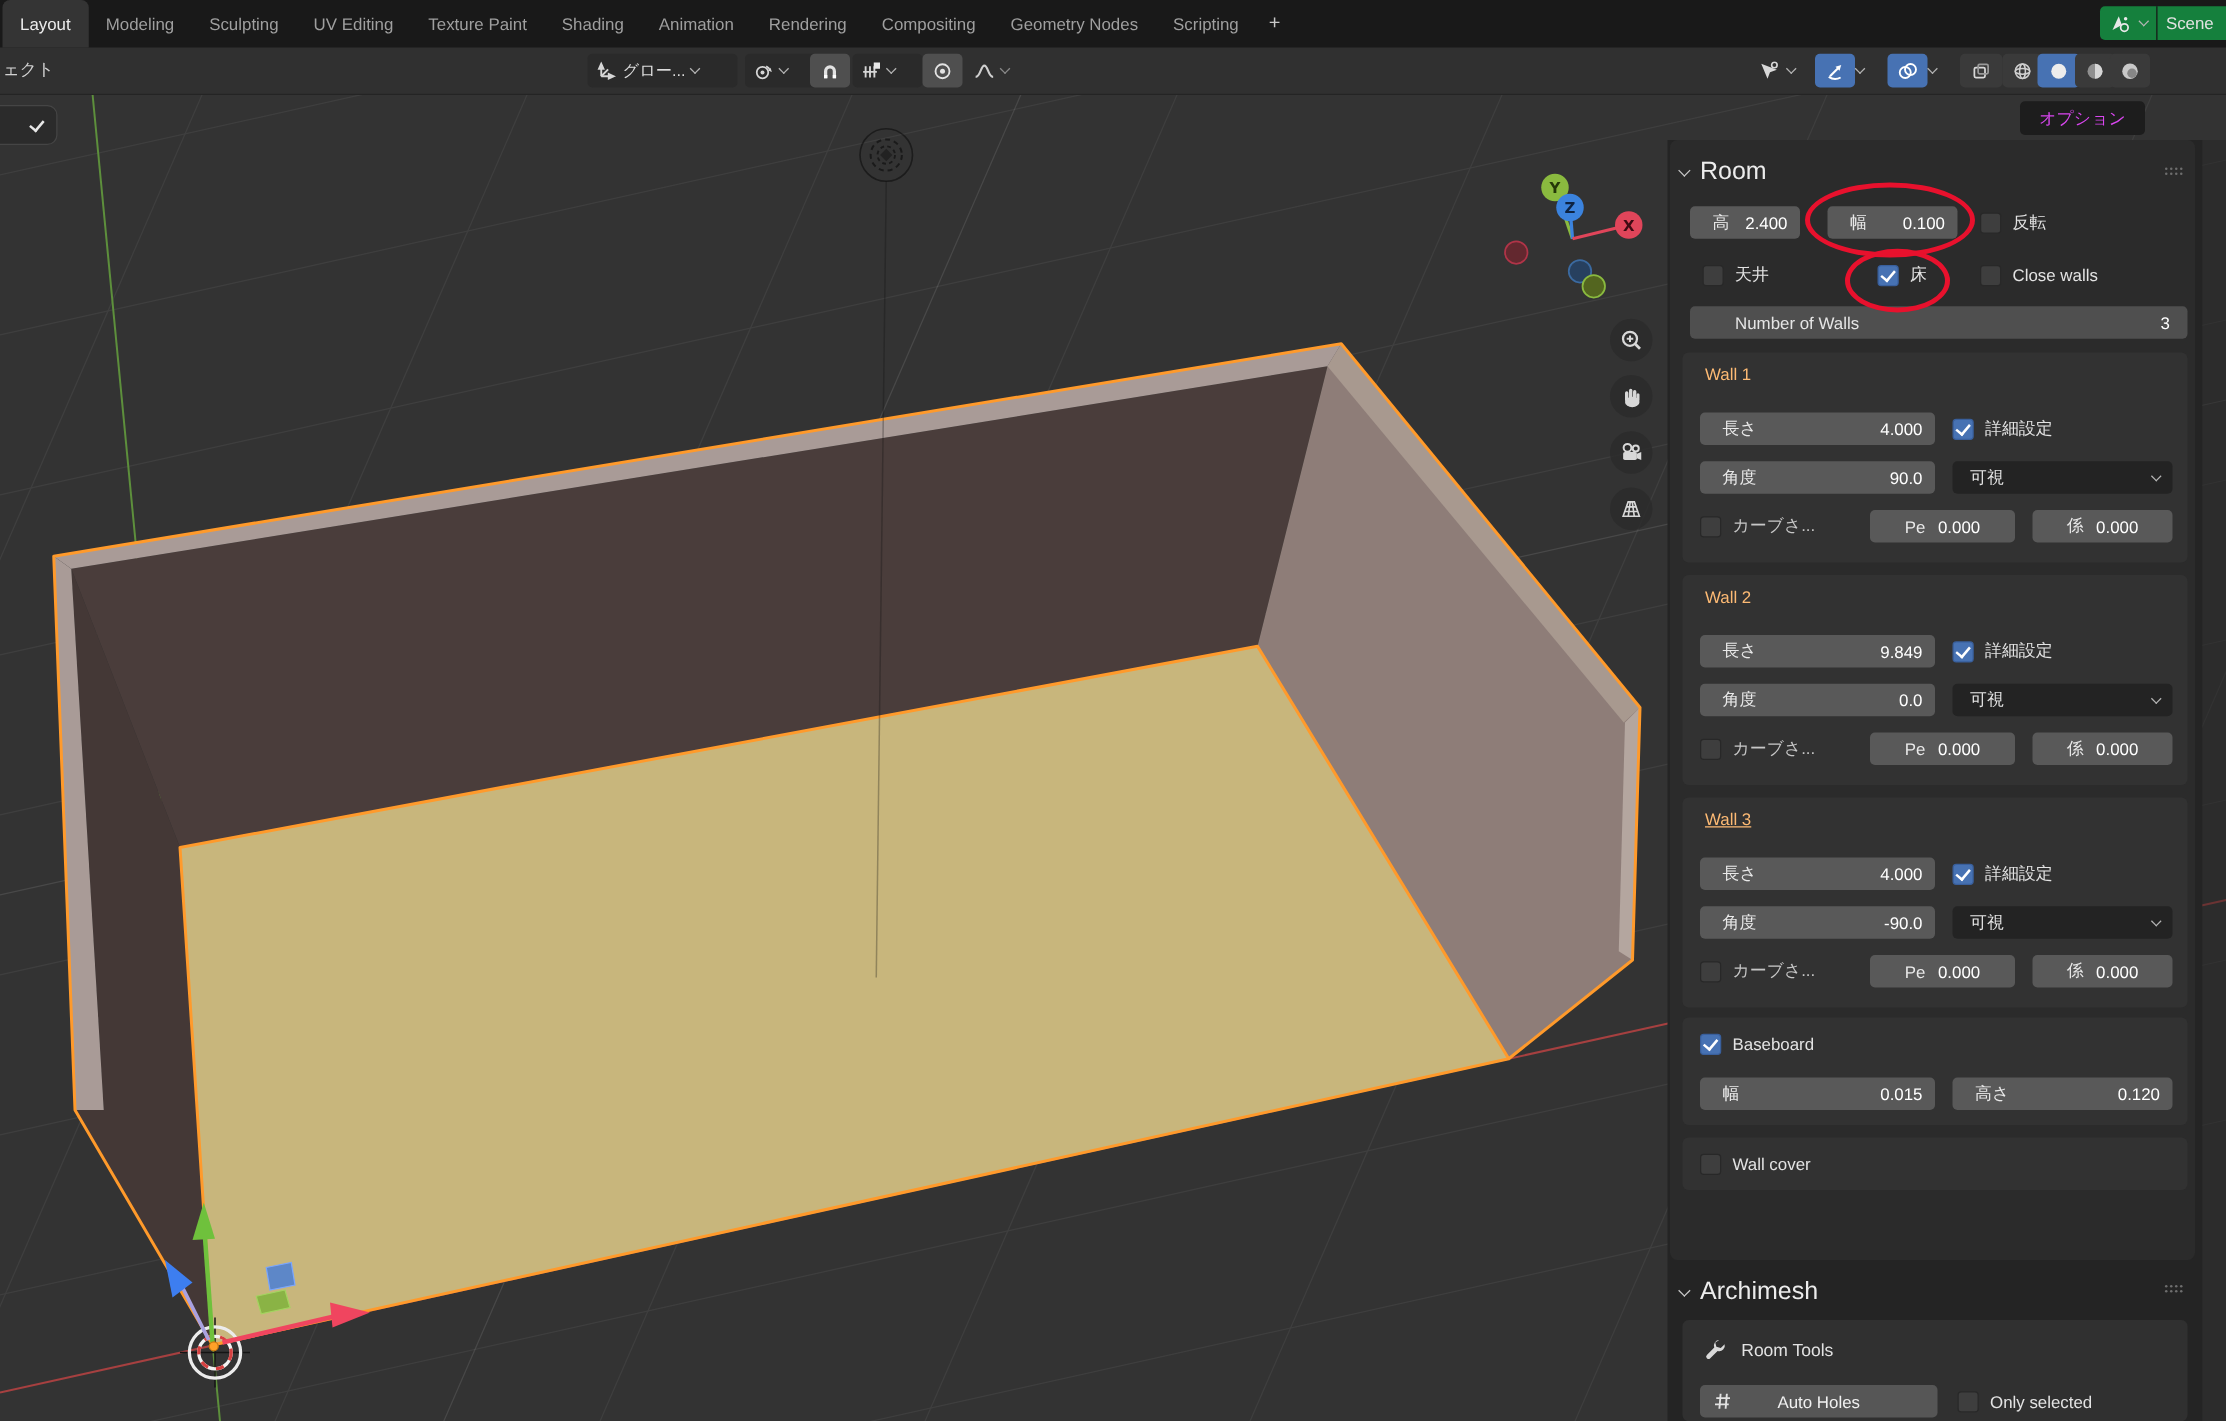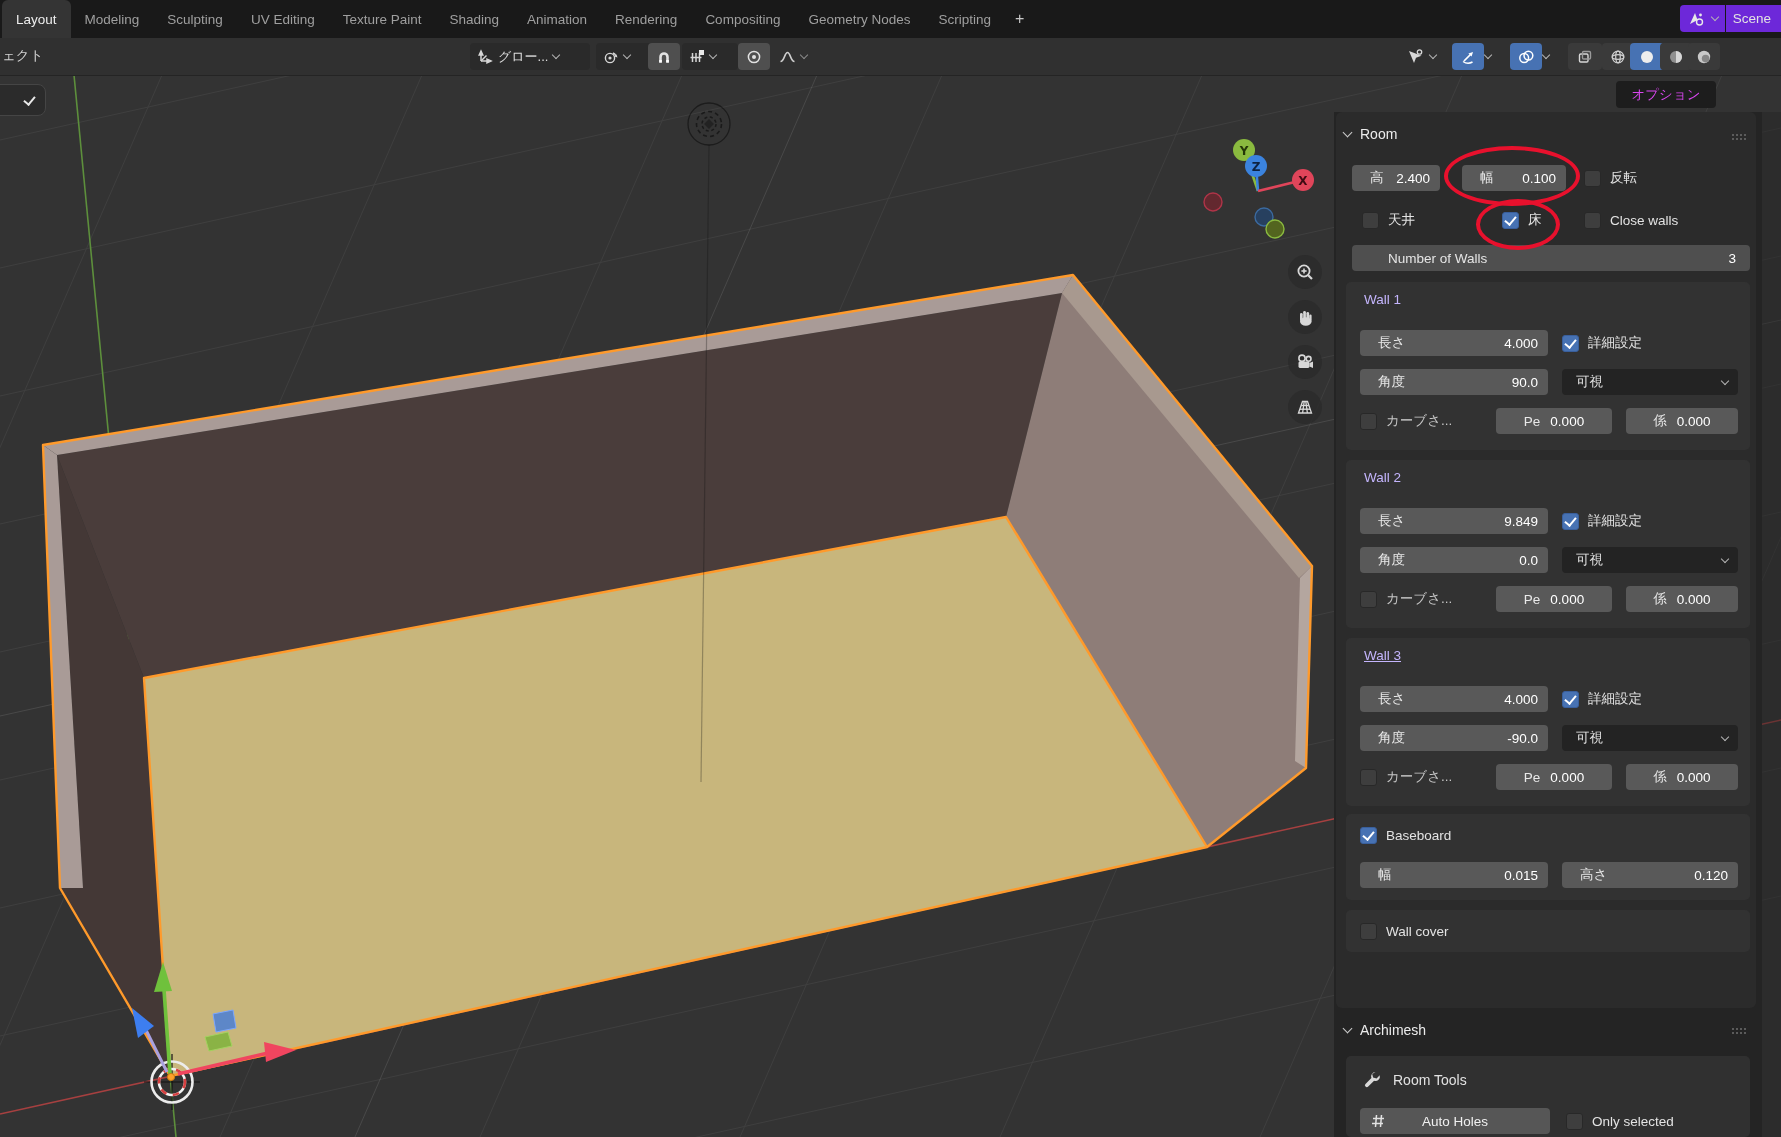--- a/index.html
+++ b/index.html
@@ -4,55 +4,55 @@
 <style>
   html,body{margin:0;padding:0;background:#111;}
   #app{position:relative;width:1781px;height:1137px;overflow:hidden;background:#333;
        font-family:"Liberation Sans","DejaVu Sans",sans-serif;-webkit-font-smoothing:antialiased;}
   
   .topbar{position:absolute;left:0;top:0;width:1781px;height:38px;background:#191919;display:flex;align-items:stretch;z-index:30;}
   .tabs{display:flex;align-items:stretch;padding-left:2px;}
   .tab{display:flex;align-items:center;padding:0 14px;font-size:13.5px;color:#9f9f9f;white-space:nowrap;cursor:default;}
   .tab.active{background:#343434;color:#ededed;border-radius:6px 6px 0 0;}
   .tab.add{color:#c8c8c8;font-size:16px;padding:0 10px;}
-  .scenechip{position:absolute;right:0;top:5px;height:27px;background:#6d28d9;border-radius:4px 0 0 4px;
+  .scenechip{position:absolute;right:0;top:5px;height:27px;background:#15803d;border-radius:4px 0 0 4px;
              display:flex;align-items:center;padding:0 10px 0 8px;color:#e2e2e2;font-size:13.5px;gap:7px;}
   .chipsep{width:1px;height:27px;background:#161616;}
   
   .vhead{position:absolute;left:0;top:38px;width:1781px;height:37px;background:#303030;border-bottom:1px solid #242424;z-index:29;}
   .modetxt{position:absolute;left:2px;top:9px;font-size:13.5px;color:#d2d2d2;}
   .hbtn{position:absolute;top:5px;height:27px;background:#2a2a2a;border-radius:4px;display:flex;align-items:center;gap:5px;padding:0 7px;color:#dddddd;font-size:13px;}
   .hbtn.on{background:#4f4f4f;}
   .hbtn.blue{background:#4772b3;}
   .chev{display:inline-block;width:6px;height:6px;border-right:1.6px solid #b4b4b4;border-bottom:1.6px solid #b4b4b4;transform:rotate(45deg);margin-top:-3px;}
   .chev.sm{width:5px;height:5px;}
   
   .toolchk{position:absolute;left:-10px;top:84px;width:42px;height:30px;background:#2b2b2b;border:1px solid #454545;border-radius:8px;z-index:20;display:flex;align-items:center;justify-content:flex-end;padding-right:12px;}
   .optbtn{position:absolute;left:1616px;top:81px;width:100px;height:27px;background:#1d1d1d;border-radius:4px;color:#d946ef;font-size:13.5px;display:flex;align-items:center;justify-content:center;z-index:20;}
   .navbtn{position:absolute;left:1288px;width:34px;height:34px;border-radius:50%;background:rgba(42,42,42,0.78);display:flex;align-items:center;justify-content:center;z-index:20;}
   
   .region{position:absolute;left:1334px;top:112px;width:428px;height:1025px;background:#242424;z-index:21;}
   .gutter{position:absolute;left:1762px;top:112px;width:19px;height:1025px;background:rgba(36,36,36,0.45);z-index:21;}
   .roombody{position:absolute;left:1336px;top:112px;width:420px;height:896px;background:#2b2b2b;border-radius:6px;z-index:22;}
-  .phead{position:absolute;display:flex;align-items:center;gap:9px;color:#ececec;font-size:14px;z-index:23;}
+  .phead{position:absolute;display:flex;align-items:center;gap:9px;color:#ececec;font-size:20px;z-index:23;}
   .phead .chev{border-color:#cccccc;}
   .grip{position:absolute;width:16px;height:8px;z-index:23;}
   .grip::before{content:"";position:absolute;width:2px;height:2px;border-radius:50%;background:#6e6e6e;
     box-shadow:4px 0 #6e6e6e,8px 0 #6e6e6e,12px 0 #6e6e6e,0 4px #6e6e6e,4px 4px #6e6e6e,8px 4px #6e6e6e,12px 4px #6e6e6e;}
   .fld{position:absolute;height:26px;background:#595959;border-radius:4px;display:flex;align-items:center;justify-content:space-between;padding:0 10px 0 18px;font-size:13.5px;z-index:23;box-sizing:border-box;}
   .fld .fl{color:#e9e9e9;}  .fld .fv{color:#ffffff;}
   .fld.center{justify-content:center;gap:10px;padding:0 8px;}
   .now{position:absolute;left:1352px;top:245px;width:398px;height:26px;background:#4f4f4f;border-radius:4px;display:flex;align-items:center;font-size:13.5px;color:#e5e5e5;z-index:23;box-sizing:border-box;padding:0 14px 0 36px;}
   .now .fv{margin-left:auto;color:#fff;}
   .cbrow{position:absolute;display:flex;align-items:center;gap:9px;font-size:13.5px;color:#e3e3e3;height:26px;z-index:23;}
   .cb{width:17px;height:17px;border-radius:3px;background:#3e3e3e;border:1px solid #282828;box-sizing:border-box;flex:none;}
   .cb.on{background:#4772b3;border-color:#395f9c;display:flex;align-items:center;justify-content:center;}
   .tick{width:5px;height:9px;border-right:2px solid #fff;border-bottom:2px solid #fff;transform:rotate(40deg);margin-top:-2px;}
   .sbox{position:absolute;left:1346px;width:404px;background:#323232;border-radius:5px;z-index:22;}
-  .btitle{position:absolute;left:18px;color:#c4b5fd;font-size:13.5px;}
+  .btitle{position:absolute;left:18px;color:#fdba74;font-size:13.5px;}
   .ddl{position:absolute;height:26px;background:#232323;border-radius:4px;display:flex;align-items:center;padding:0 10px 0 14px;font-size:13.5px;color:#e5e5e5;z-index:23;box-sizing:border-box;}
   .ddl .chev{margin-left:auto;}
   .graylab{color:#c6c6c6;}
   .ahbtn{position:absolute;left:14px;top:52px;width:190px;height:26px;background:#565656;border-radius:4px;display:flex;align-items:center;justify-content:center;color:#f0f0f0;font-size:13.5px;z-index:23;}
   .oval{position:absolute;border:4.5px solid #e8112d;border-radius:50%;z-index:40;}
   svg text{font-family:"DejaVu Sans","Liberation Sans",sans-serif;}
 </style>
 </head>
 <body>
 

